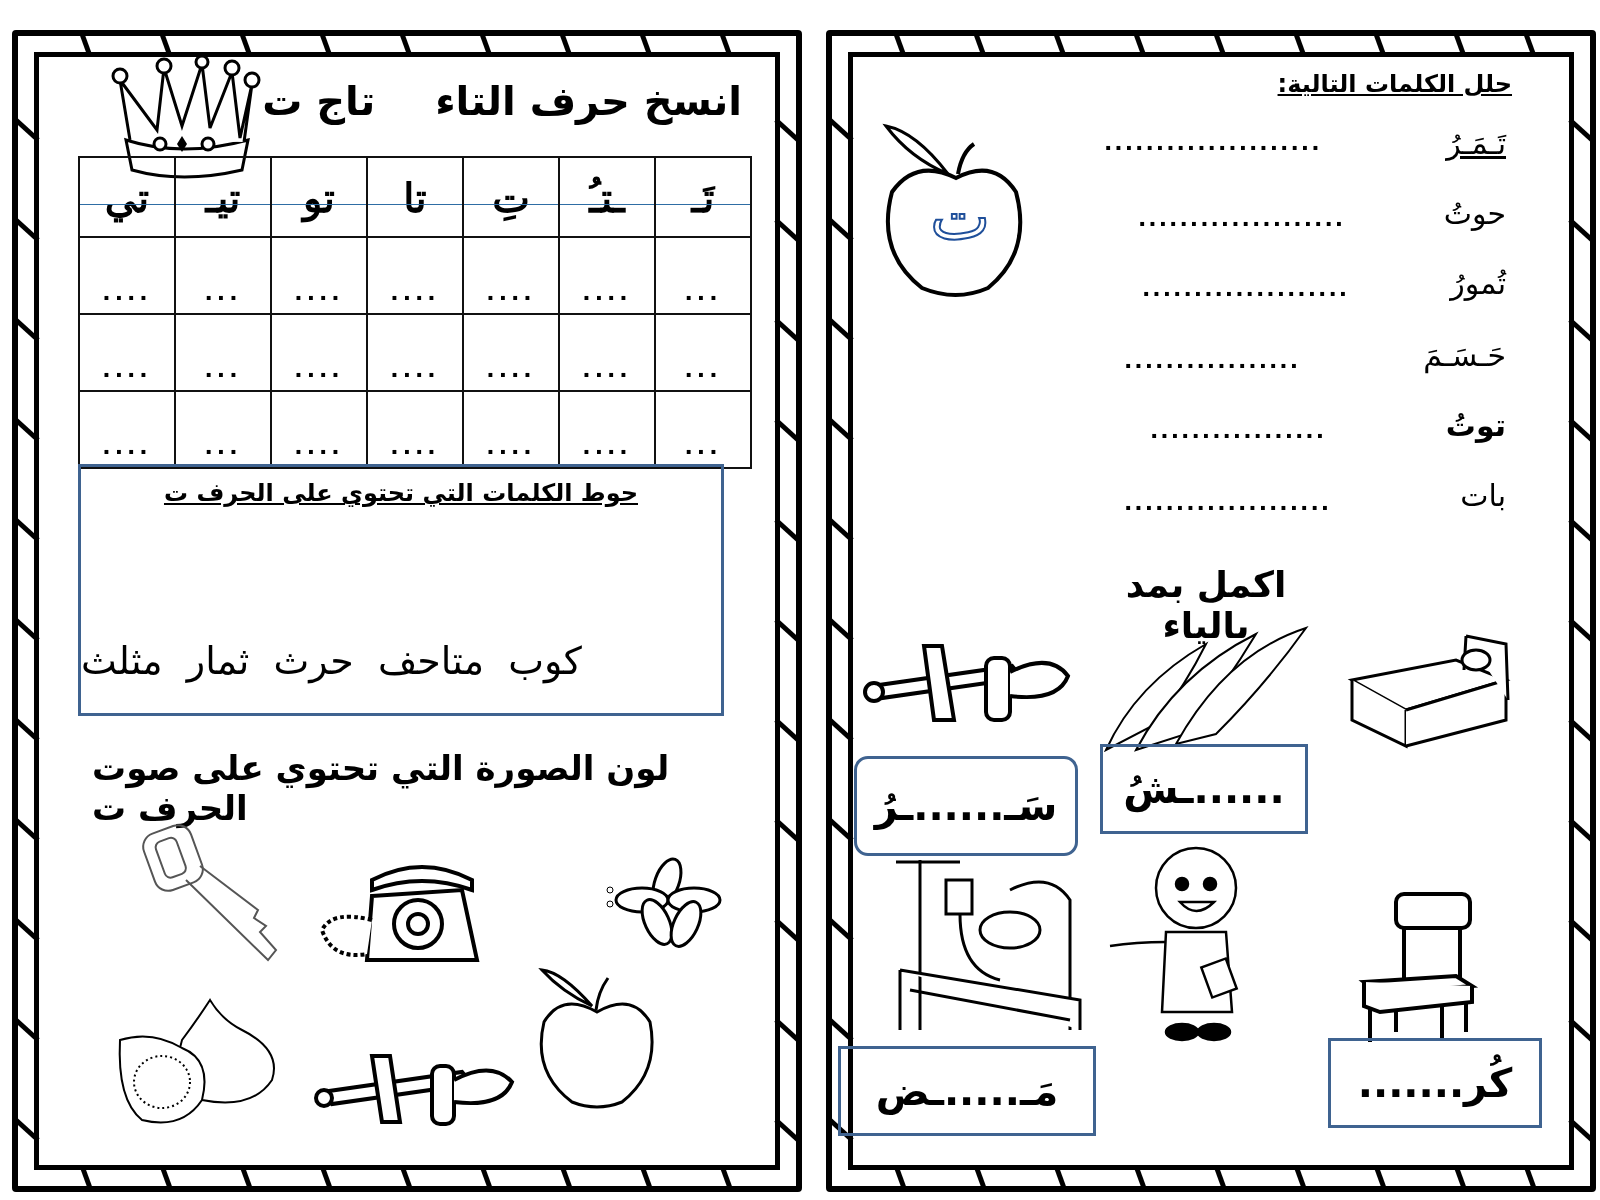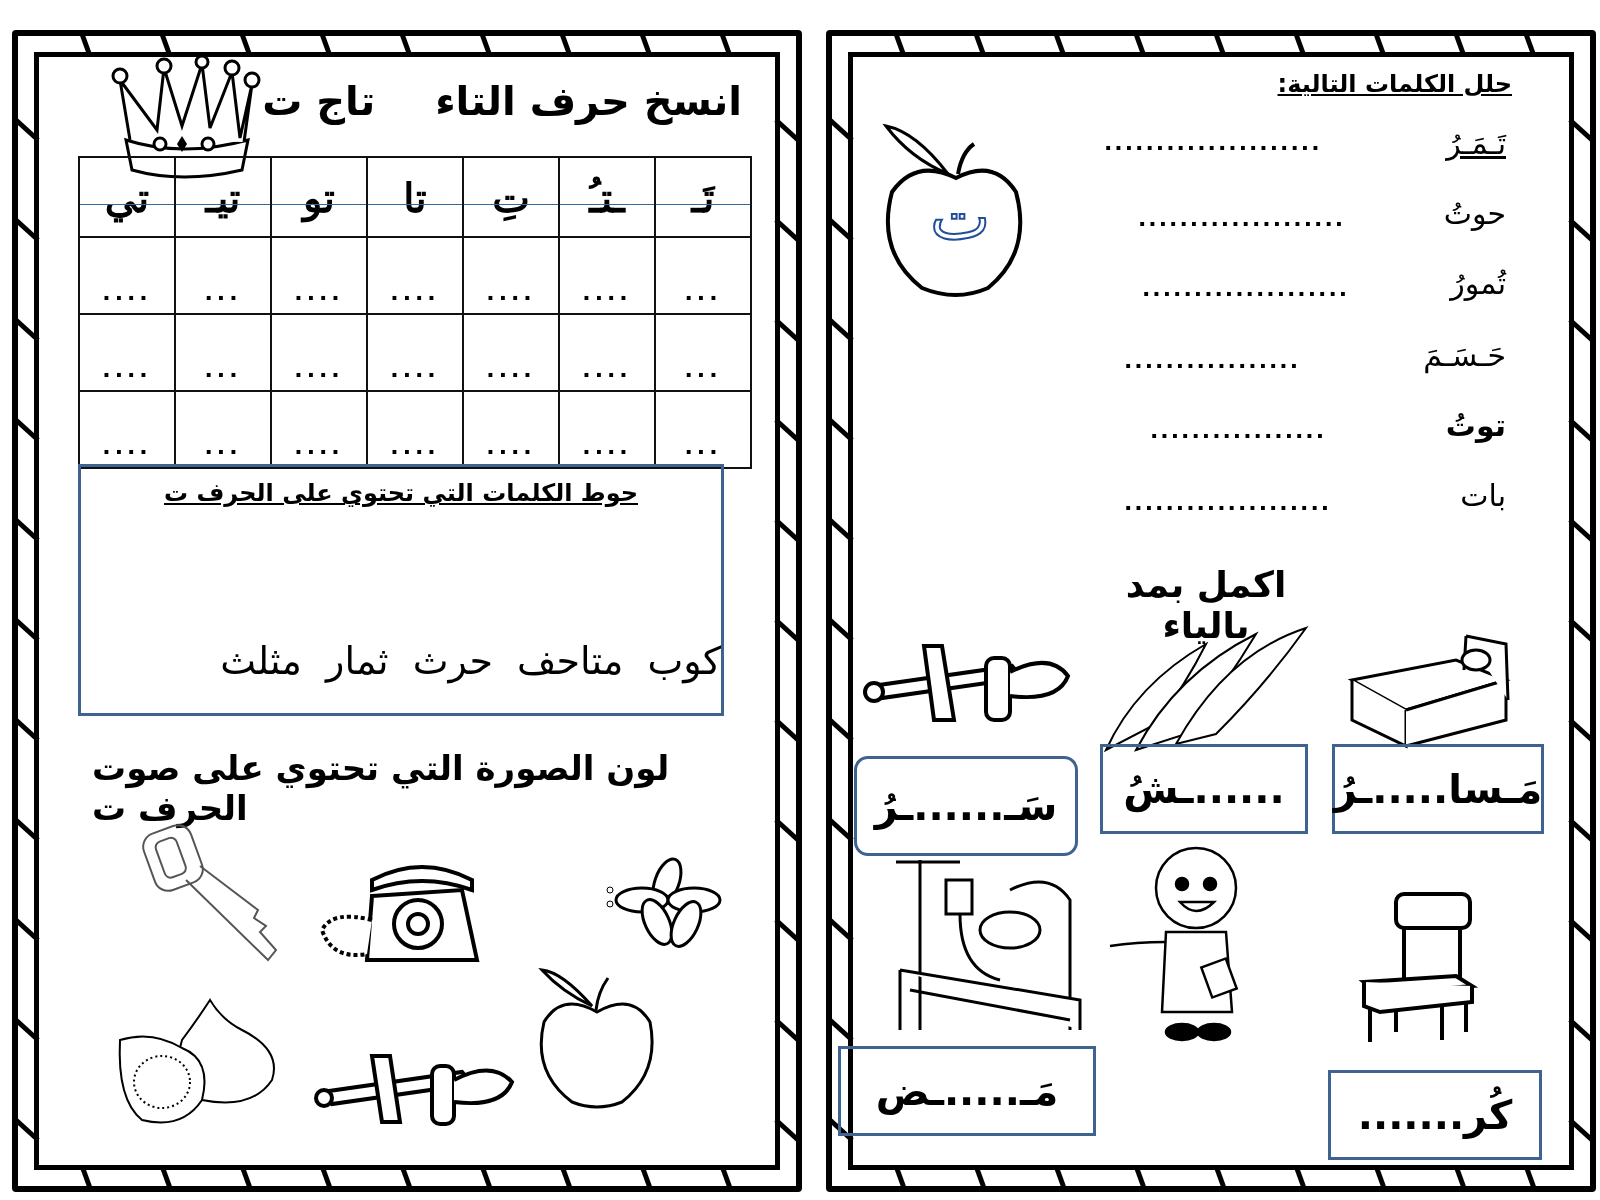--- a/index.html
+++ b/index.html
@@ -133,21 +133,21 @@
       <td>....</td>
       <td>....</td>
       <td>...</td>
       <td>....</td>
     </tr>
   </tbody>
     </table>
 
   <div class="blue-box" style="left:66px;top:434px;width:646px;height:252px;">
     <div class="rtl title-bold" style="position:absolute;left:0;right:0;top:12px;text-align:center;font-size:24px;text-decoration:underline;">حوط الكلمات التي تحتوي على الحرف ت</div>
-    <div class="rtl" style="position:absolute;left:0;right:0;top:172px;text-align:right;font-size:38px;white-space:pre;">كوب  متاحف  حرث  ثمار  مثلث</div>
+    <div class="rtl" style="position:absolute;left:0;right:0;top:172px;text-align:left;font-size:38px;white-space:pre;">كوب  متاحف  حرث  ثمار  مثلث</div>
   </div>
 
   <div class="abs rtl title-bold" style="left:80px;width:630px;top:718px;text-align:left;font-size:34px;">لون الصورة التي تحتوي على صوت الحرف ت</div>
 
   <svg style="left:126px;top:790px;" width="150" height="150">
     <g fill="none" stroke="#555" stroke-width="2">
       <rect x="10" y="8" width="50" height="60" rx="14" transform="rotate(-20 35 38)"></rect>
       <rect x="22" y="18" width="22" height="38" rx="6" transform="rotate(-20 35 38)"></rect>
       <path d="M48 60 L130 140 L138 130 L122 112 L128 106 L116 98 L120 90 L62 46"></path>
     </g>
@@ -295,21 +295,20 @@
   <svg style="left:520px;top:590px;" width="170" height="130">
     <g fill="#fff" stroke="#000" stroke-width="3">
       <path d="M6 60 L110 40 L160 60 L60 90 Z"></path>
       <path d="M6 60 L6 100 L60 126 L60 90"></path>
       <path d="M60 90 L160 60 L160 100 L60 126"></path>
       <path d="M120 16 L160 24 L162 80 M120 16 L118 50"></path>
       <ellipse cx="130" cy="40" rx="14" ry="10"></ellipse>
     </g>
   </svg>
 
-  <div class="fill-box" style="left:506px;top:714px;width:212px;height:90px;">مَـسا.....ـرُ</div>
   <div class="fill-box" style="left:274px;top:714px;width:208px;height:90px;">......ـشُ</div>
   <div class="fill-box" style="left:28px;top:726px;width:224px;height:100px;border-radius:14px;">سَـ......ـرُ</div>
 
   <svg style="left:64px;top:820px;" width="200" height="190">
     <g fill="#fff" stroke="#000" stroke-width="3">
       <line x1="30" y1="10" x2="30" y2="180"></line>
       <path d="M6 12 L70 12"></path>
       <rect x="56" y="30" width="26" height="34"></rect>
       <path d="M70 64 Q70 120 110 130"></path>
       <path d="M120 40 Q160 20 180 50 L180 180"></path>
@@ -338,15 +337,15 @@
         <line x1="100" y1="42" x2="100" y2="96"></line>
       <path d="M4 96 L96 90 L112 100 L20 108 Z"></path>
       <path d="M4 96 L4 120 L20 126 L112 116 L112 100"></path>
       <line x1="10" y1="122" x2="10" y2="156"></line>
         <line x1="36" y1="126" x2="36" y2="146"></line>
         <line x1="82" y1="120" x2="82" y2="154"></line>
         <line x1="106" y1="116" x2="106" y2="146"></line>
     </g>
   </svg>
 
-  <div class="fill-box" style="left:502px;top:1008px;width:214px;height:90px;margin-top:32px;">كُر.......</div>
+  <div class="fill-box" style="left:502px;top:1008px;width:214px;height:90px;">كُر.......</div>
   <div class="fill-box" style="left:12px;top:1016px;width:258px;height:90px;">مَـ.....ـض</div>
 </div>
 
 </body></html>

